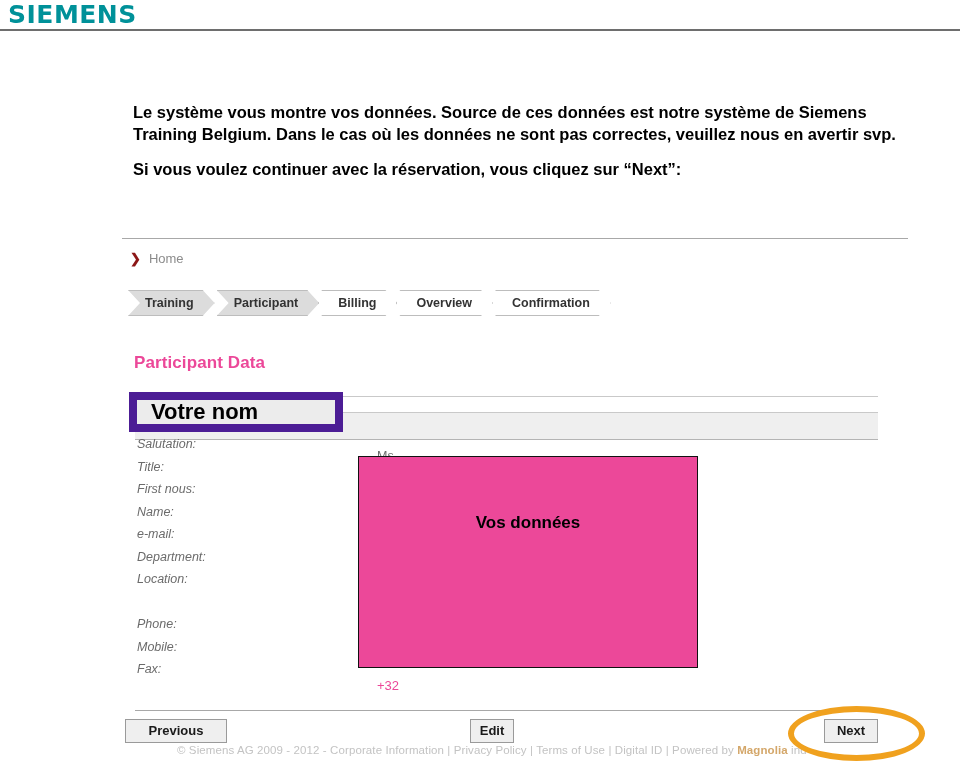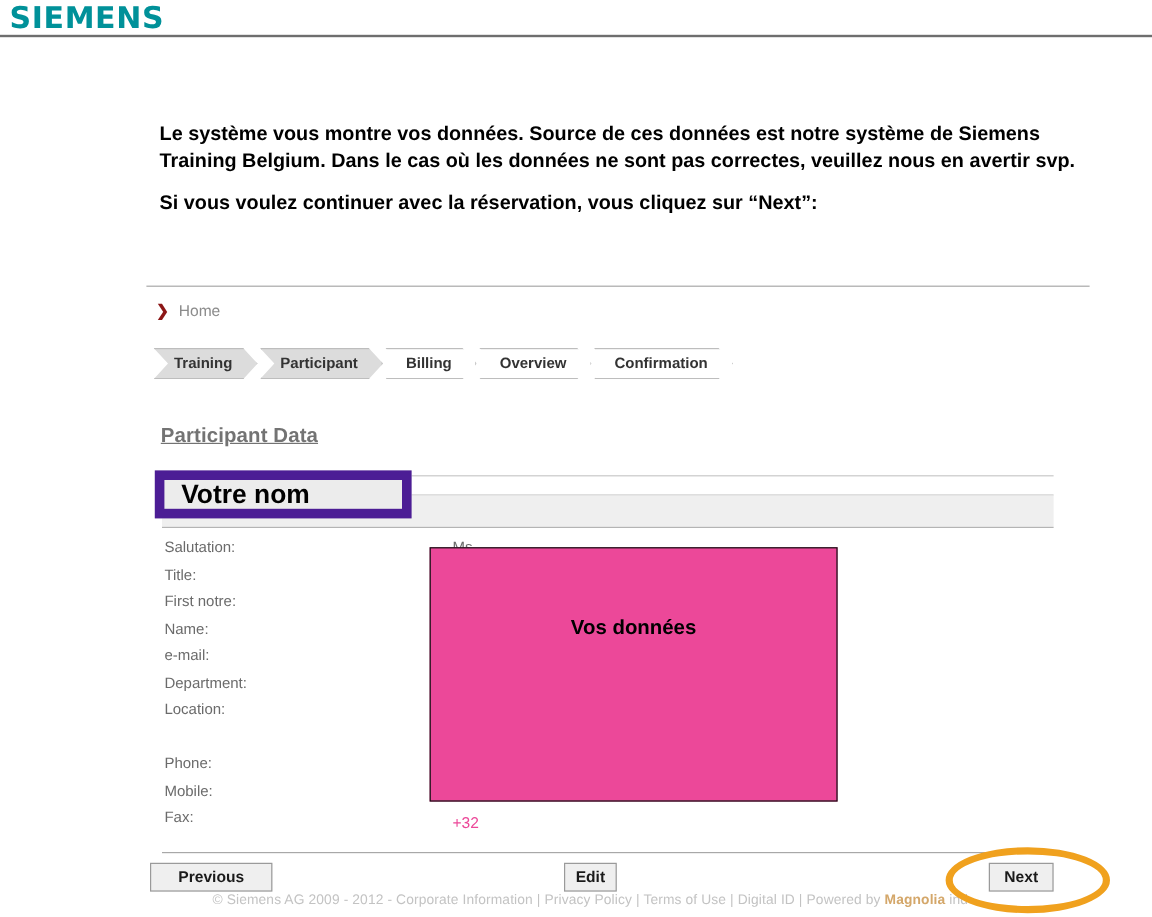--- a/index.html
+++ b/index.html
@@ -134,30 +134,30 @@
     -webkit-clip-path: polygon(0 0, calc(100% - 12px) 0, 100% 50%, calc(100% - 12px) 100%, 0 100%, 12px 50%);
     clip-path: polygon(0 0, calc(100% - 12px) 0, 100% 50%, calc(100% - 12px) 100%, 0 100%, 12px 50%);
   }
 
   
   #page-title {
     position: absolute;
     left: 134px; top: 123px;
     font-size: 17px;
     font-weight: bold;
-    color: #737373;
+    color: #ec4899;
     letter-spacing: 0.1px;
-    text-decoration: underline;
   }
 
   
   #form-labels {
     position: absolute;
-    left: 137px; top: 215px;
+    left: 137px; top: 203px;
     width: 210px;
+    font-style: italic;
   }
   .f-label {
     font-size: 12.5px;
     color: #6b6b6b;
     height: 22.5px;
     line-height: 22.5px;
     white-space: nowrap;
   }
   .f-label.gap { height: 45px; }
 
@@ -289,21 +289,21 @@
   <div id="page-title">Participant Data</div>
 
   <div class="hrule" id="rule-sec-1"></div>
   <div class="hrule" id="rule-sec-2"></div>
   <div id="section-band"></div>
   <div class="hrule" id="rule-sec-3"></div>
 
   <div id="form-labels">
     <div class="f-label">Salutation:</div>
     <div class="f-label">Title:</div>
-    <div class="f-label">First notre:</div>
+    <div class="f-label">First nous:</div>
     <div class="f-label">Name:</div>
     <div class="f-label">e-mail:</div>
     <div class="f-label">Department:</div>
     <div class="f-label gap">Location:</div>
     <div class="f-label">Phone:</div>
     <div class="f-label">Mobile:</div>
     <div class="f-label">Fax:</div>
   </div>
 
   <div id="val-salutation">Ms</div>

